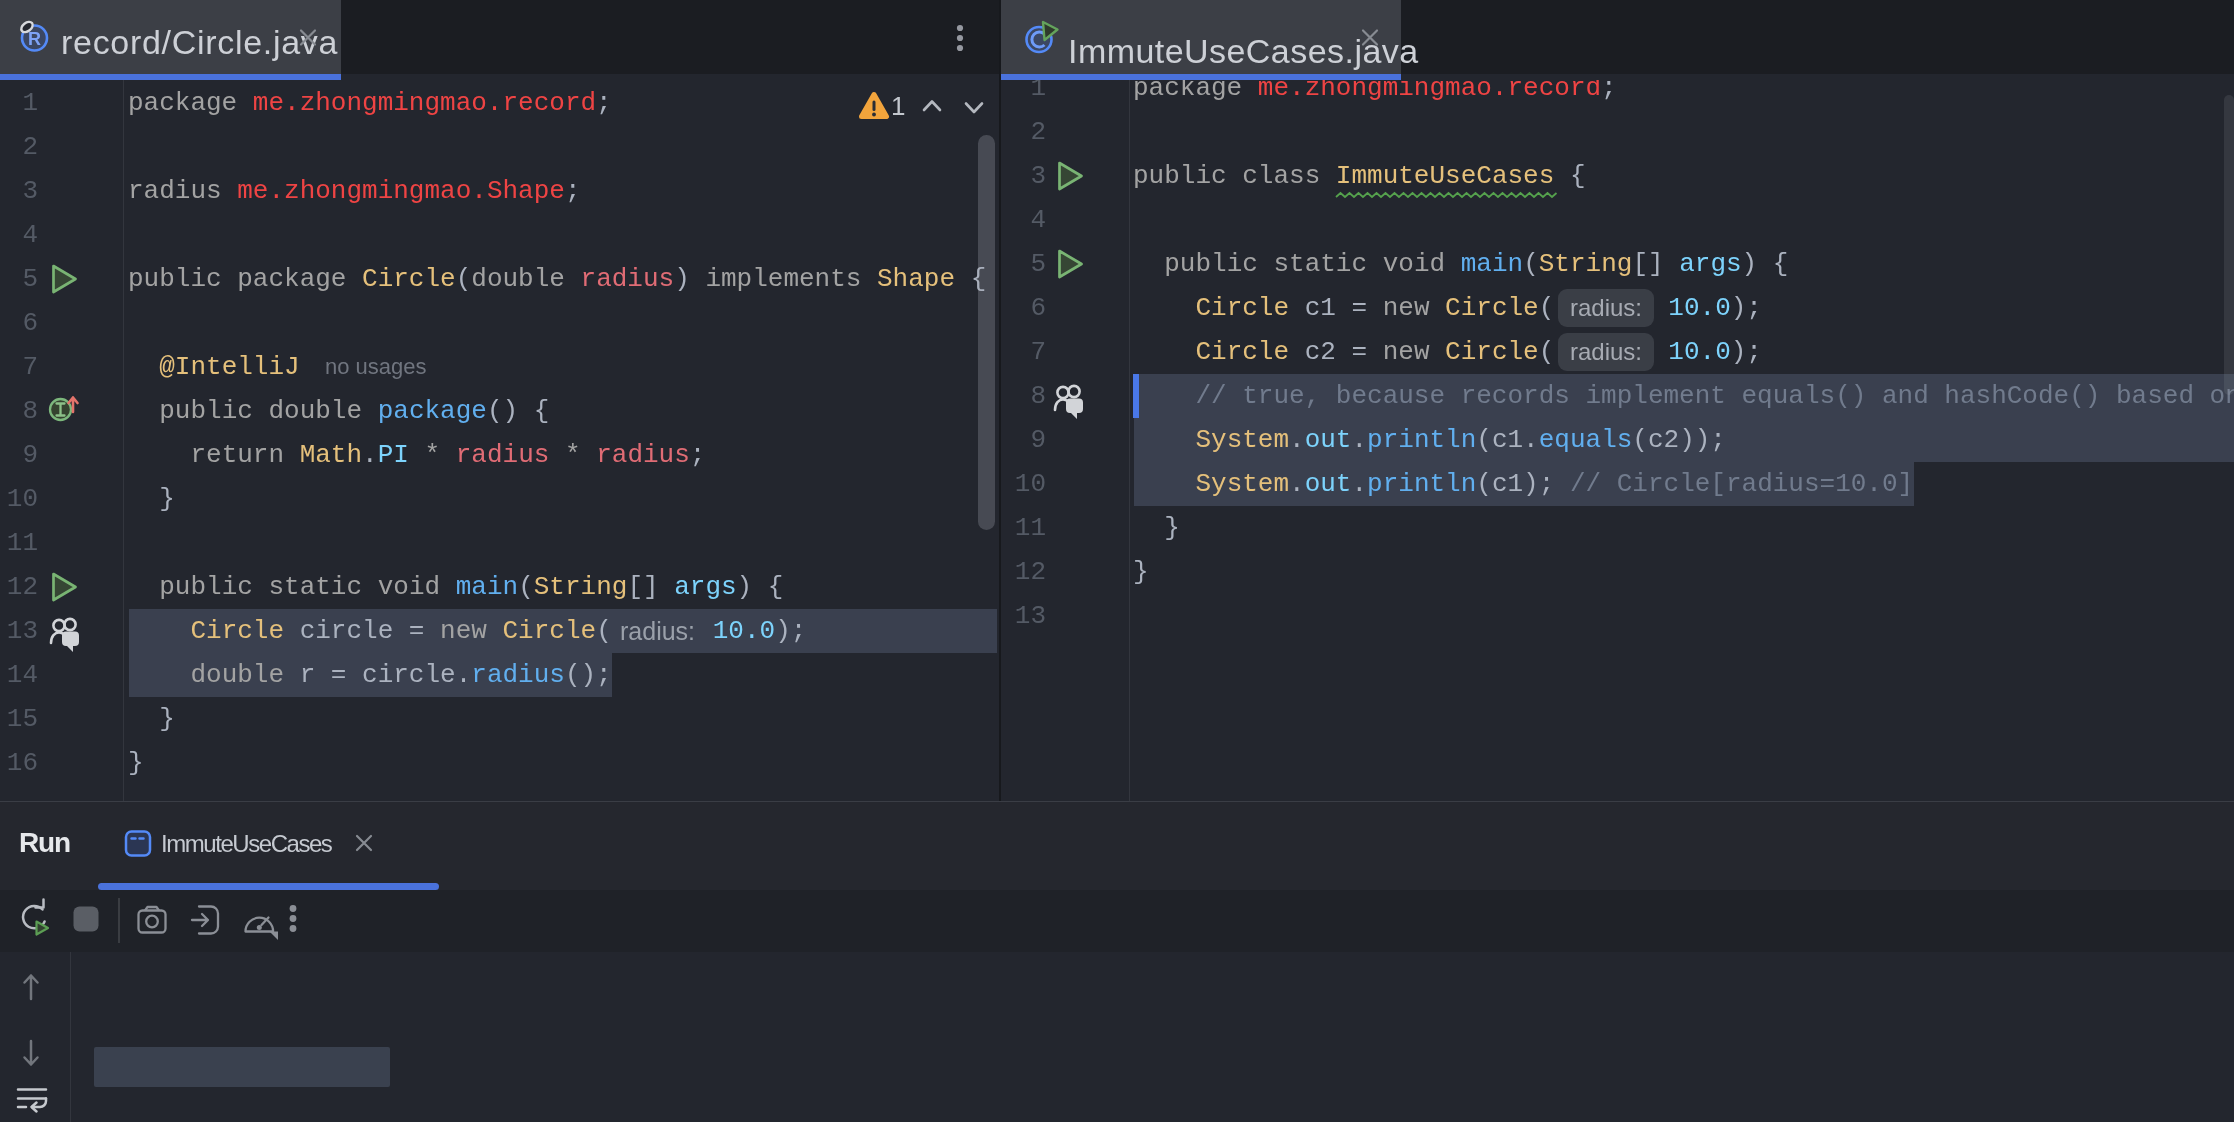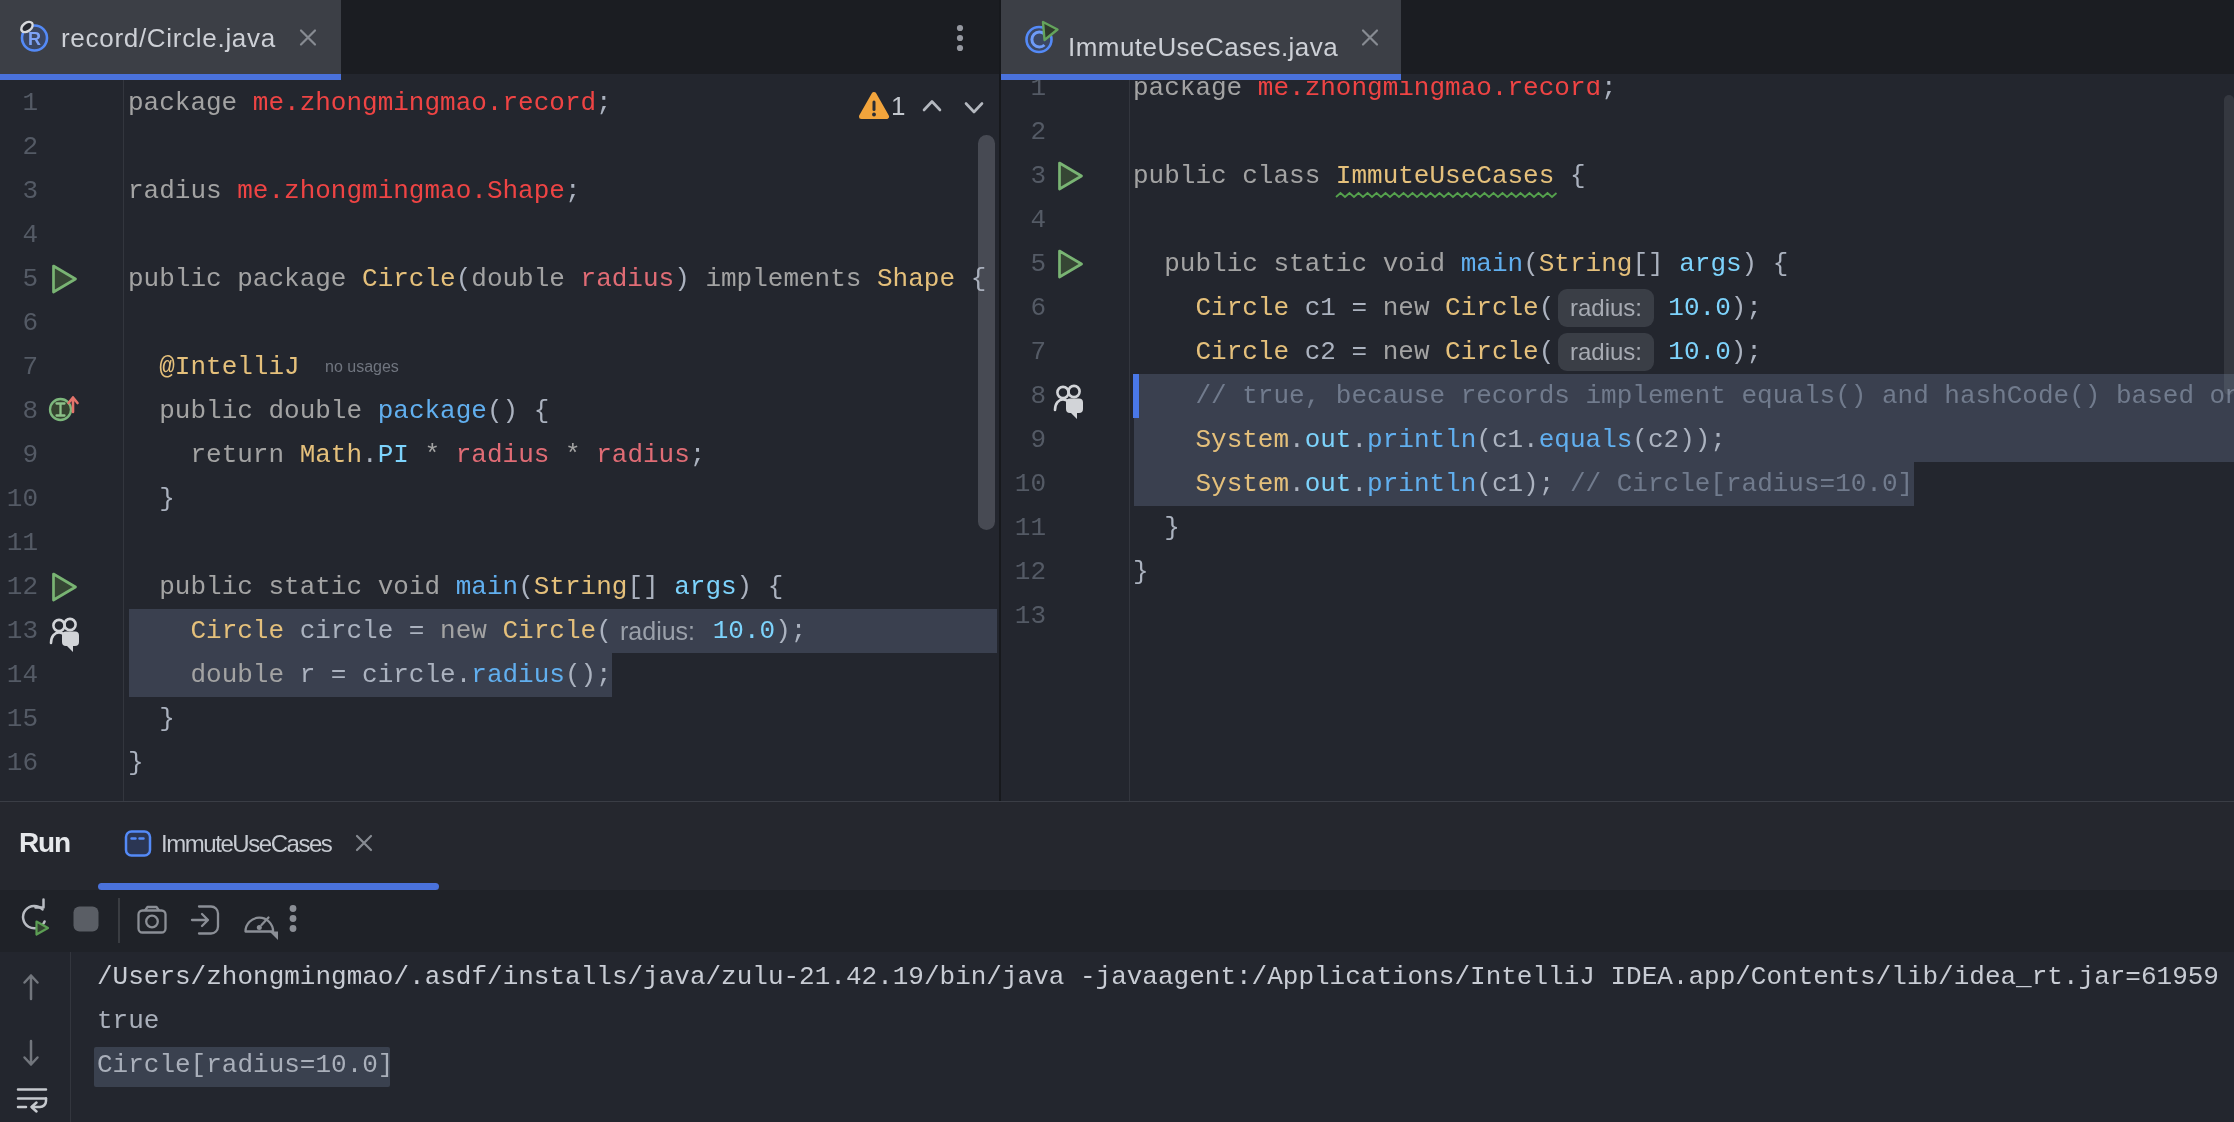--- a/index.html
+++ b/index.html
@@ -3,21 +3,21 @@
 *{margin:0;padding:0;box-sizing:border-box}
 body{width:2234px;height:1122px;overflow:hidden;background:#23262e;font-family:"Liberation Sans",sans-serif}
 .abs{position:absolute}
 pre{font-family:"Liberation Mono",monospace;font-size:26px;line-height:44px;color:#abb2bf;margin:0}
 i{font-style:normal}
 .k{color:#a3a3a3} .c{color:#e5c07b} .p{color:#ef4444} .m{color:#61afef}
 .f{color:#e06c75} .n{color:#7dd3fc} .cm{color:#717b8d}
 .g1{display:inline-block;width:101px} .g2{display:inline-block;width:114px}
 .sq{}
 .gut{color:#545a65;text-align:right}
-.tabtxt{font-size:26px;color:#cdd0d6;white-space:nowrap}
+.tabtxt{font-size:34px;color:#cdd0d6;white-space:nowrap}
 </style></head><body>
 <div class="abs" style="left:0;top:0;width:2234px;height:1122px;background:#23262e;overflow:hidden">
 
 <div class="abs" style="left:0;top:0;width:2234px;height:74px;background:#1b1d22"></div>
 <div class="abs" style="left:0;top:0;width:341px;height:74px;background:#3c3f46"></div>
 <div class="abs" style="left:1001px;top:0;width:400px;height:74px;background:#3c3f46"></div>
 <div class="abs" style="left:0;top:74px;width:341px;height:6px;background:#4a72dc"></div>
 <div class="abs" style="left:1001px;top:74px;width:400px;height:6px;background:#4a72dc"></div>
 <div class="abs tabtxt" style="left:61px;top:23px;letter-spacing:0.7px">record/Circle.java</div>
 <div class="abs tabtxt" style="left:1068px;top:32px;letter-spacing:0.45px">ImmuteUseCases.java</div>
@@ -52,21 +52,21 @@
   <i class="k">public</i> <i class="k">double</i> <i class="m">package</i>() {
     <i class="k">return</i> <i class="c">Math</i>.<i class="n">PI</i> <i class="k">*</i> <i class="f">radius</i> <i class="k">*</i> <i class="f">radius</i>;
   }
 
   <i class="k">public</i> <i class="k">static</i> <i class="k">void</i> <i class="m">main</i>(<i class="c">String</i>[] <i class="n">args</i>) {
     <i class="c">Circle</i> circle = <i class="k">new</i> <i class="c">Circle</i>(<i class="g1"></i><i class="n">10.0</i>);
     <i class="k">double</i> r = circle.<i class="m">radius</i>();
   }
 }</pre>
   <div class="abs" style="left:620px;top:531px;font-size:25px;color:#9aa0aa;line-height:40px">radius:</div>
-  <div class="abs" style="left:325px;top:267px;font-size:16px;color:#70757f;line-height:40px">no usages</div>
+  <div class="abs" style="left:325px;top:267px;font-size:22px;color:#70757f;line-height:40px">no usages</div>
   <div class="abs" style="left:978px;top:55px;width:17px;height:395px;background:rgba(164,169,178,0.28);border-radius:9px"></div>
 </div>
 <div class="abs" style="left:891px;top:91px;font-size:26px;color:#c3c7ce">1</div>
 
 <div class="abs" style="left:1001px;top:80px;width:1233px;height:721px;overflow:hidden">
   <div class="abs" style="left:133px;top:294px;width:1100px;height:44px;background:#3a404f"></div>
   <div class="abs" style="left:133px;top:338px;width:1100px;height:44px;background:#3a404f"></div>
   <div class="abs" style="left:133px;top:382px;width:780px;height:44px;background:#3a404f"></div>
   <div class="abs" style="left:132px;top:294px;width:6px;height:44px;background:#4a78e8"></div>
   <div class="abs" style="left:128px;top:0;width:1px;height:721px;background:#33363e"></div>
@@ -105,23 +105,20 @@
 
 <div class="abs" style="left:0;top:801px;width:2234px;height:89px;background:#25272e;border-top:1px solid #3a3d45"></div>
 <div class="abs" style="left:0;top:890px;width:2234px;height:62px;background:#1f2228"></div>
 <div class="abs" style="left:0;top:952px;width:2234px;height:170px;background:#23262e"></div>
 <div class="abs" style="left:19px;top:827px;font-size:28px;font-weight:bold;color:#e6e8eb;letter-spacing:-1.2px">Run</div>
 <div class="abs" style="left:161px;top:830px;font-size:24px;color:#c5c9d0;letter-spacing:-1.45px">ImmuteUseCases</div>
 <div class="abs" style="left:98px;top:883px;width:341px;height:7px;border-radius:3.5px;background:#4a72dc"></div>
 <div class="abs" style="left:118px;top:898px;width:2px;height:45px;background:#3a3d42"></div>
 <div class="abs" style="left:70px;top:952px;width:1px;height:170px;background:#33363e"></div>
 <div class="abs" style="left:94px;top:1047px;width:296px;height:40px;background:#3a414f;border-radius:2px"></div>
-<pre class="abs" style="left:97px;top:955px;color:#c8ccd4">/Users/zhongmingmao/.asdf/installs/java/zulu-21.42.19/bin/java -javaagent:/Applications/IntelliJ IDEA.app/Contents/lib/idea_rt.jar=61959
-<i class="ct2">true</i>
-<i class="ct2">Circle[radius=10.0]</i></pre>
 
 <svg class="abs" style="left:0;top:0;z-index:50" width="2234" height="1122" viewBox="0 0 2234 1122">
 <circle cx="34.5" cy="38" r="12.5" fill="rgba(60,90,170,0.30)" stroke="#548af7" stroke-width="2.6"></circle>
 <text x="34.5" y="45" text-anchor="middle" font-size="18" font-weight="700" fill="#7ea3f7" font-family="Liberation Sans">R</text>
 <g transform="rotate(-38 27 27)">
         <ellipse cx="27" cy="27" rx="6.4" ry="4.2" fill="#23262e" stroke="#d6d8dc" stroke-width="2.4"></ellipse>
       </g>
 <circle cx="1039" cy="39.5" r="12.5" fill="rgba(60,90,170,0.30)" stroke="#548af7" stroke-width="2.6"></circle>
 <path d="M 1044.5 34 A 7.5 7.5 0 1 0 1044.5 45" fill="none" stroke="#6e9bf8" stroke-width="3"></path>
 <path d="M1043,22 L1057.5,29.5 L1044.5,40 Z" fill="#2f3a2c" stroke="#64a35c" stroke-width="2.4" stroke-linejoin="round"></path>

